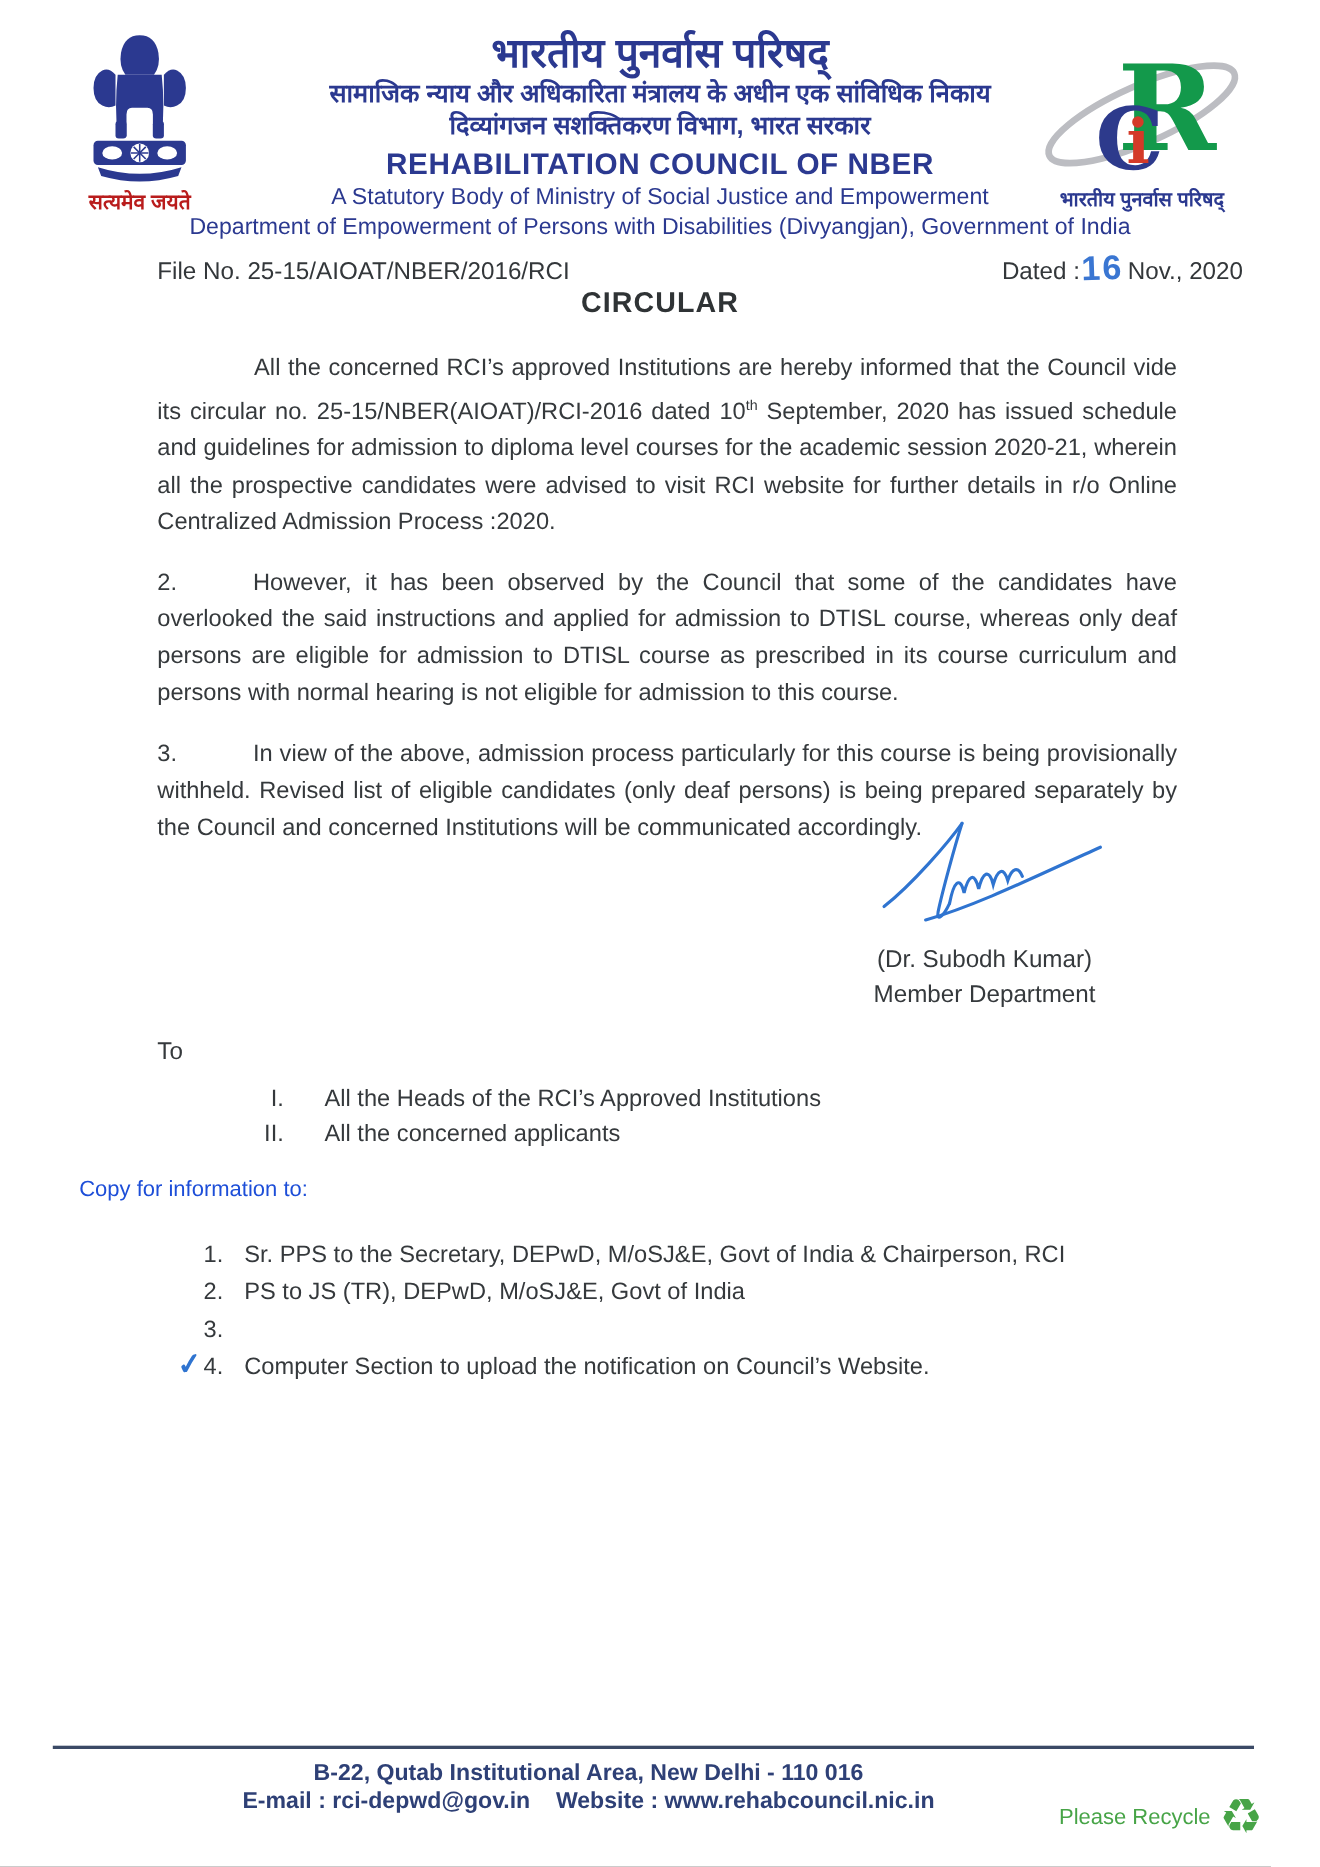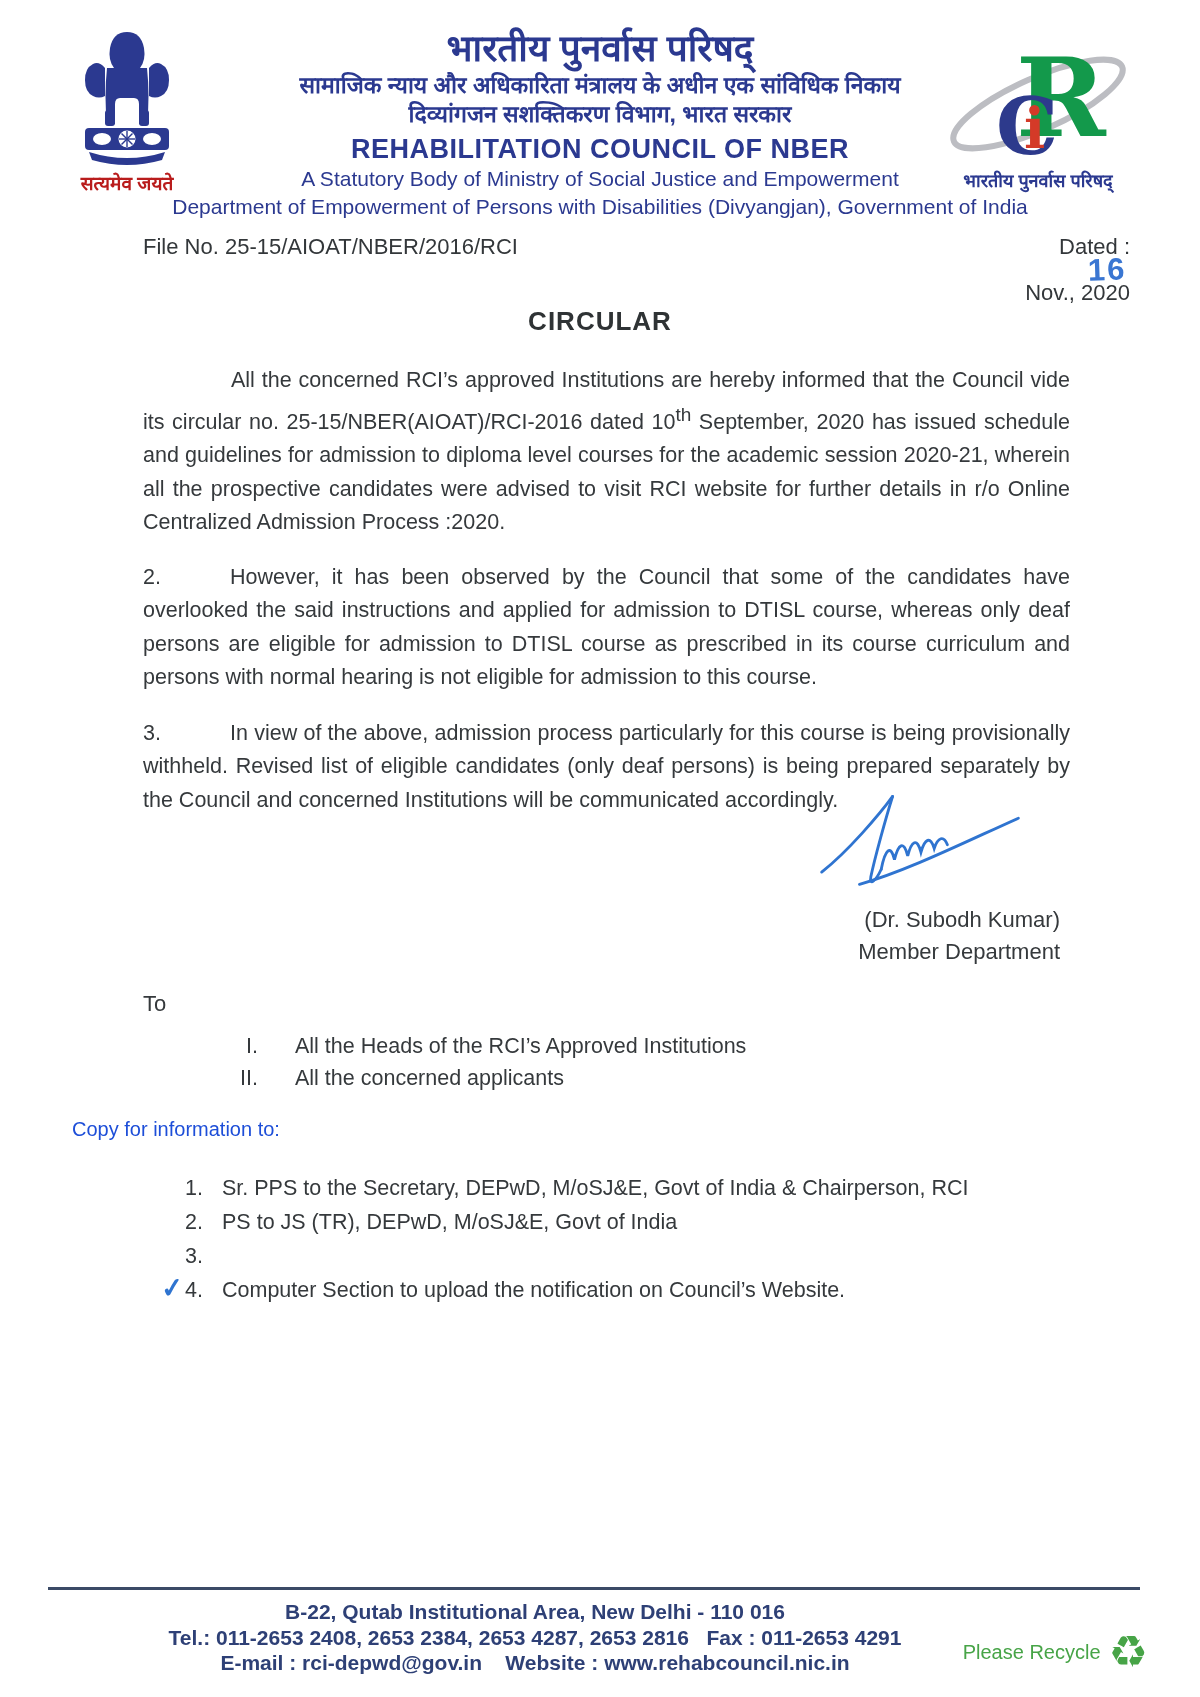--- a/index.html
+++ b/index.html
@@ -31,44 +31,44 @@
   .logo-box {
     position:absolute; right:52px; top:40px; width:220px; text-align:center; color:#2b3990;
   }
   .logo-box svg { display:block; margin:0 auto; }
   .logo-caption { font-size:18px; font-weight:bold; margin-top:0px; white-space:nowrap; }
   
   .meta-row {
     display:flex; justify-content:space-between; align-items:baseline;
     margin:26px 70px 0 143px; font-size:22px; color:#33373a;
   }
-  .dated { display:flex; align-items:flex-end; white-space:nowrap;flex-direction:column; }
+  .dated { display:flex; align-items:flex-start; white-space:nowrap; }
   .hand-date {
     color:#3a76d2; font-size:31px; font-weight:bold; line-height:20px;
     margin:0 4px 0 1px; transform:rotate(-2deg); display:inline-block;
     letter-spacing:2px;
   }
   
   .doc-title {
     text-align:center; 
     font-size:26px; font-weight:bold; letter-spacing:1px; color:#2f3335;
   }
   .content { margin:0 130px 0 143px; }
   .para {
     font-size:21.5px; line-height:33.5px; text-align:justify; color:#35393c;
   }
   .para.p1 { margin-top:27px; text-indent:88px; }
   .para.p2 { margin-top:21px; }
   .para.p3 { margin-top:22px; }
   .para-num { display:inline-block; width:87px; text-indent:0; }
-  sup { font-size:19px; }
+  sup { font-size:13px; }
   
   .sig-block {
     width:330px; margin:-30px 140px 0 auto;
-    display:flex; flex-direction:column; align-items:flex-end;
+    display:flex; flex-direction:column; align-items:center;
   }
   .sig-block svg { display:block; margin-left:14px; }
   .sig-name { font-size:22px; margin-top:16px; color:#35393c; }
   .sig-desig { font-size:22px; margin-top:6px; color:#35393c; }
   
   .to-label { margin-top:26px; font-size:22px; margin-left:143px; color:#35393c; }
   .to-items { margin-top:13px; }
   .to-row { display:flex; margin-left:213px; font-size:21.5px; line-height:32px; color:#35393c; }
   .to-num { width:45px; text-align:right; }
   .to-text { margin-left:37px; }
@@ -220,21 +220,20 @@
     <div class="copy-row">
       <span class="copy-check">✓</span>
       <span class="copy-num">4.</span>
       <span class="copy-text">Computer Section to upload the notification on Council’s Website.</span>
     </div>
   </div>
 
   <div class="footer-rule"></div>
   <div class="footer-text">
     <div>B-22, Qutab Institutional Area, New Delhi - 110 016</div>
-    <div>Tel.: 011-2653 2408, 2653 2384, 2653 4287, 2653 2816   Fax : 011-2653 4291</div>
     <div>E-mail : rci-depwd@gov.in    Website : www.rehabcouncil.nic.in</div>
   </div>
   <div class="recycle">
     <span class="recycle-label">Please Recycle</span>
     <span class="recycle-glyph">♻</span>
   </div>
 
 </div>
 
 </body></html>

